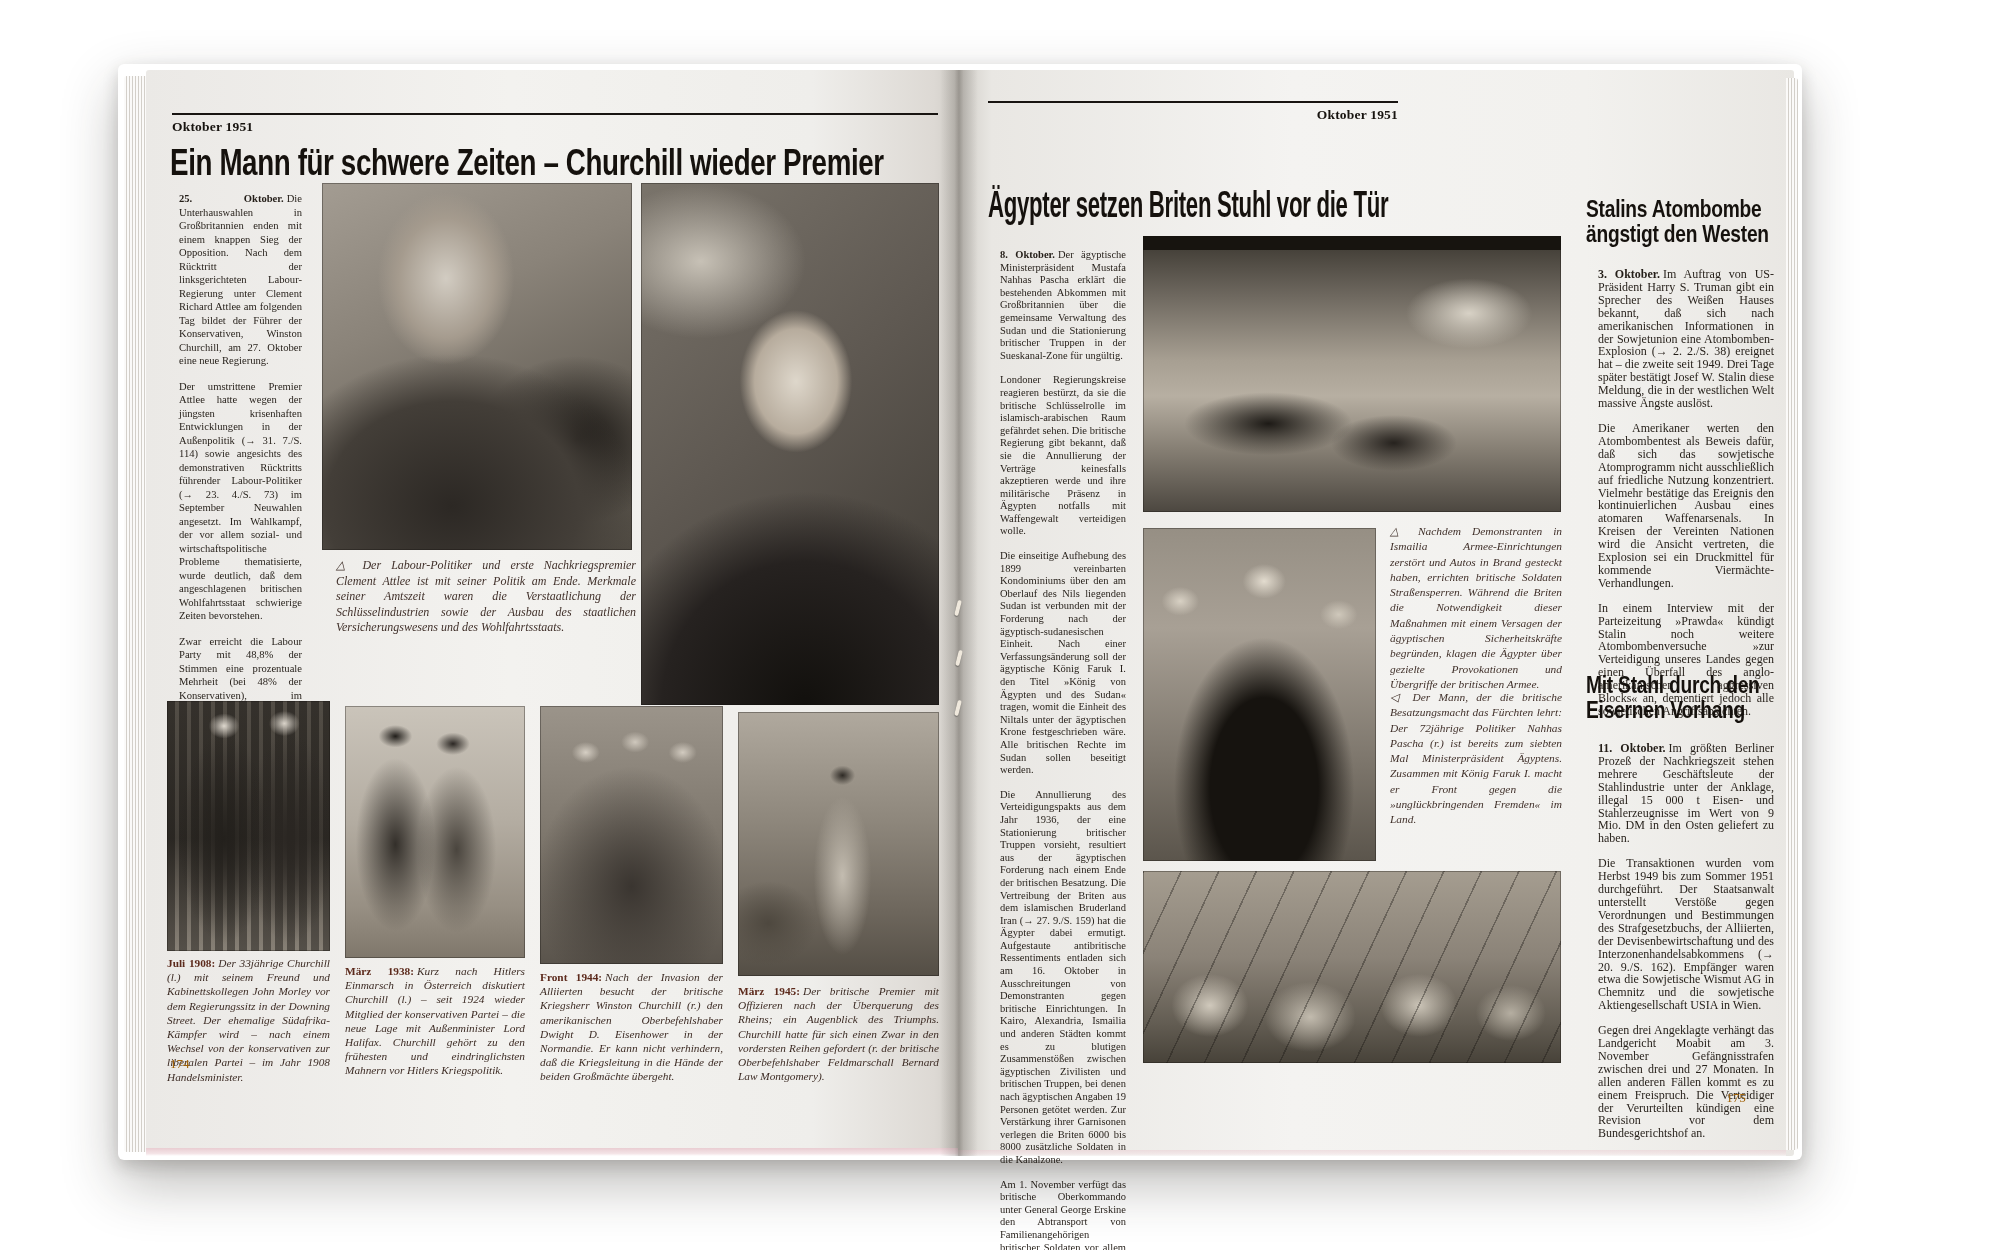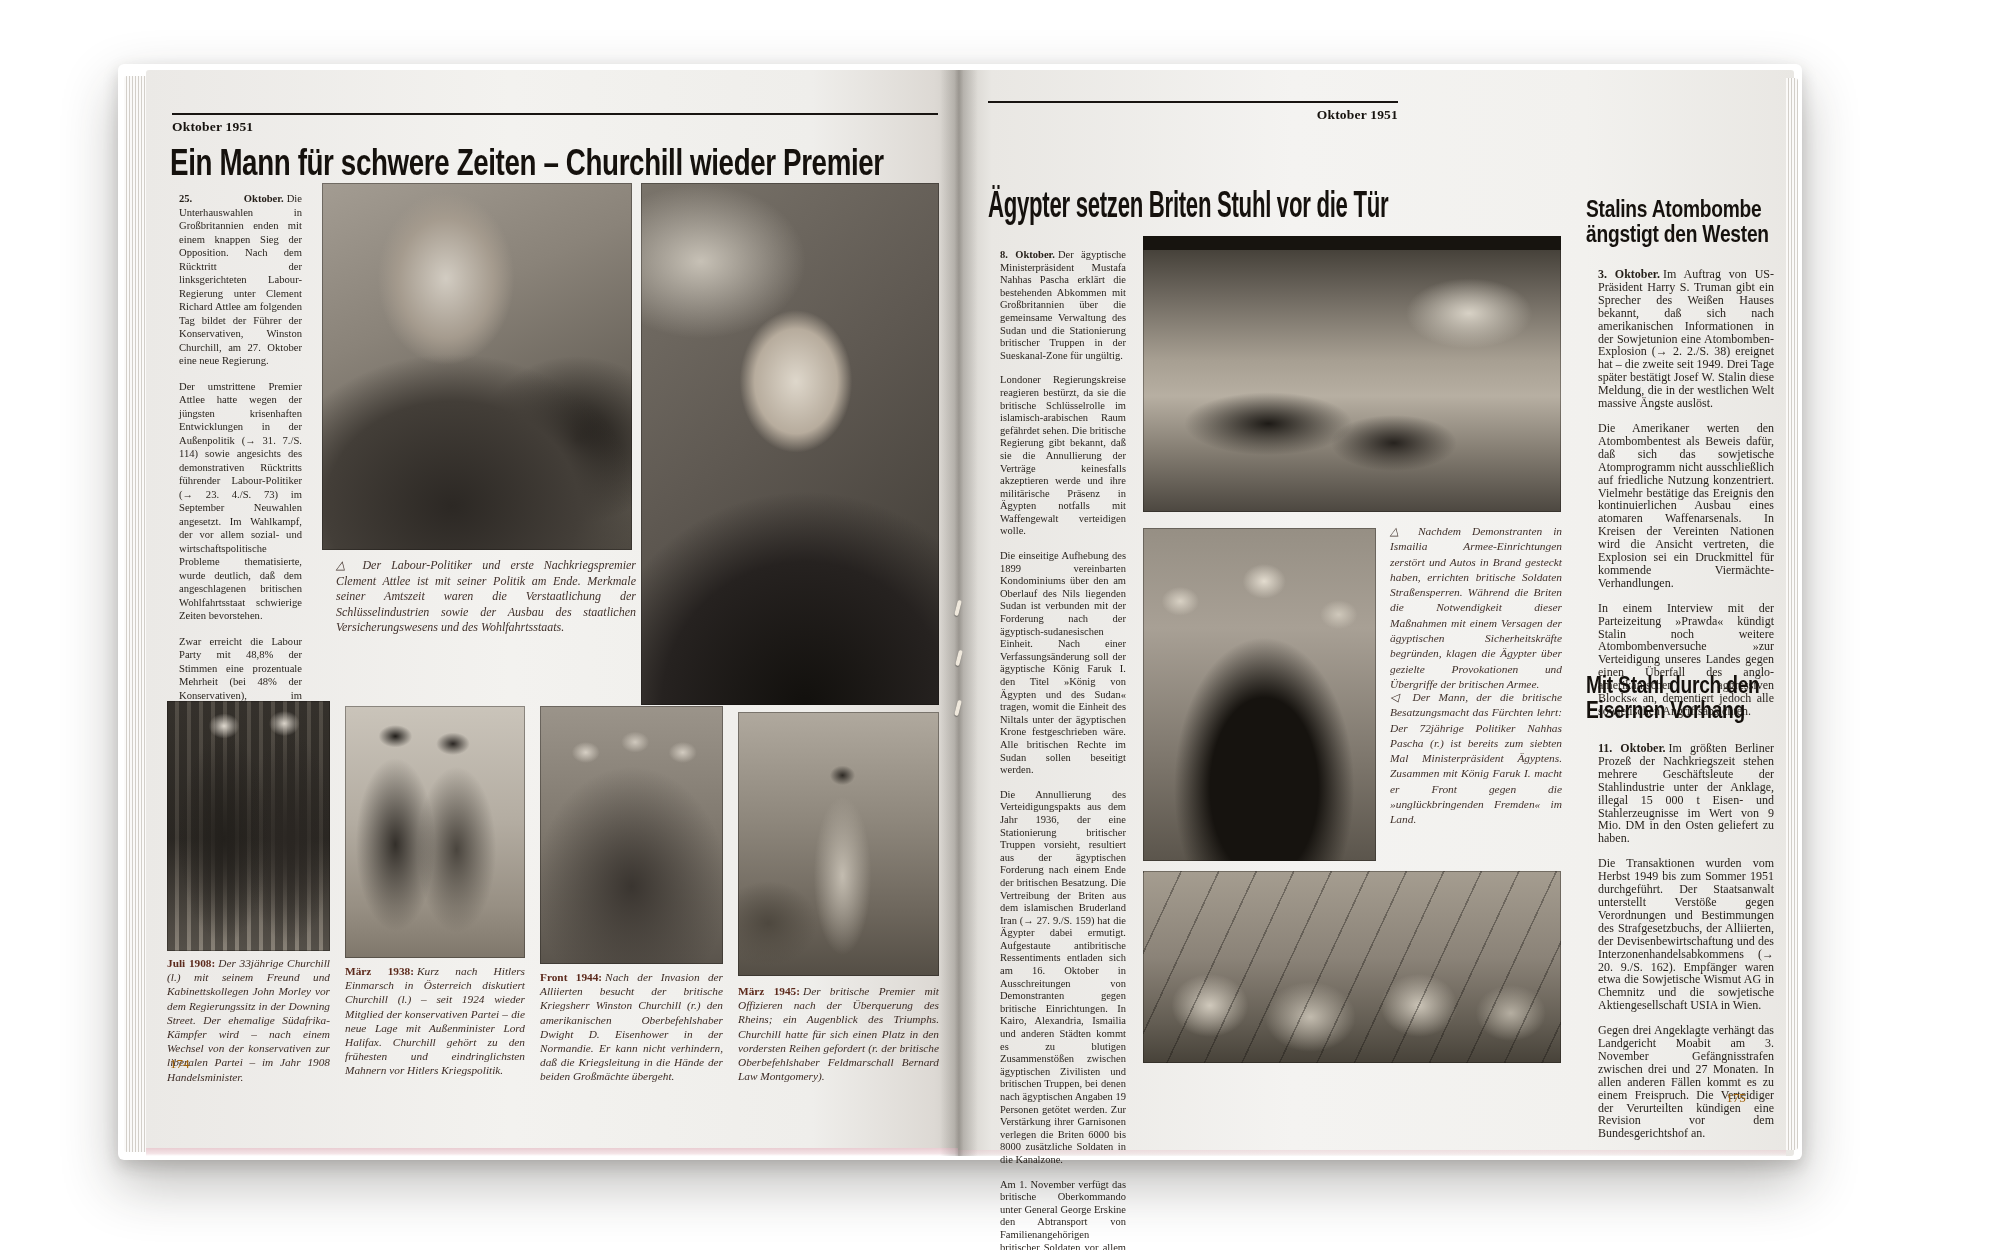--- a/index.html
+++ b/index.html
@@ -97,21 +97,21 @@
   <div class="abs pcap" style="left:167px;top:956px;width:163px;font-size:11.3px;line-height:14.2px;">
     <b class="plabel">Juli 1908:</b><span>Der 33jährige Churchill (l.) mit seinem Freund und Kabinettskollegen John Morley vor dem Regierungssitz in der Downing Street. Der ehemalige Südafrika-Kämpfer wird – nach einem Wechsel von der konservativen zur liberalen Partei – im Jahr 1908 Handelsminister.</span>
   </div>
   <div class="abs pcap" style="left:345px;top:964px;width:180px;font-size:11.3px;line-height:14.2px;">
     <b class="plabel">März 1938:</b><span>Kurz nach Hitlers Einmarsch in Österreich diskutiert Churchill (l.) – seit 1924 wieder Mitglied der konservativen Partei – die neue Lage mit Außenminister Lord Halifax. Churchill gehört zu den frühesten und eindringlichsten Mahnern vor Hitlers Kriegspolitik.</span>
   </div>
   <div class="abs pcap" style="left:540px;top:970px;width:183px;font-size:11.3px;line-height:14.2px;">
     <b class="plabel">Front 1944:</b><span>Nach der Invasion der Alliierten besucht der britische Kriegsherr Winston Churchill (r.) den amerikanischen Oberbefehlshaber Dwight D. Eisenhower in der Normandie. Er kann nicht verhindern, daß die Kriegsleitung in die Hände der beiden Großmächte übergeht.</span>
   </div>
   <div class="abs pcap" style="left:738px;top:984px;width:201px;font-size:11.3px;line-height:14.2px;">
-    <b class="plabel">März 1945:</b><span>Der britische Premier mit Offizieren nach der Überquerung des Rheins; ein Augenblick des Triumphs. Churchill hatte für sich einen Platz in den vordersten Reihen gefordert (r. der britische Oberbefehlshaber Feldmarschall Bernard Law Montgomery).</span>
+    <b class="plabel">März 1945:</b><span>Der britische Premier mit Offizieren nach der Überquerung des Rheins; ein Augenblick des Triumphs. Churchill hatte für sich einen Zwar in den vordersten Reihen gefordert (r. der britische Oberbefehlshaber Feldmarschall Bernard Law Montgomery).</span>
   </div>
 
   <div class="abs pagenum" style="left:170px;top:1056px;">174</div>
 
   <div class="abs rule" style="left:988px;top:101px;width:410px;"></div>
   <div class="abs pgdate" style="left:988px;top:107px;width:410px;text-align:right;">Oktober 1951</div>
 
   <div class="abs headline" style="left:988px;top:184px;font-size:37px;transform:scaleX(0.60);">Ägypter setzen Briten Stuhl vor die Tür</div>
 
   <div class="abs bodycol" style="left:988px;top:237px;width:150px;font-size:10.5px;line-height:12.6px;">

